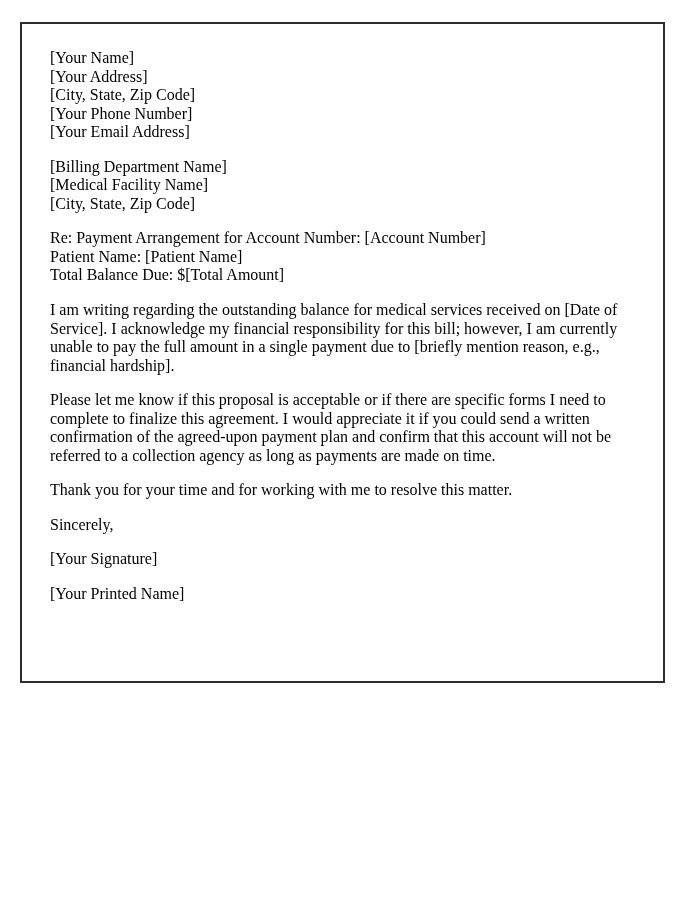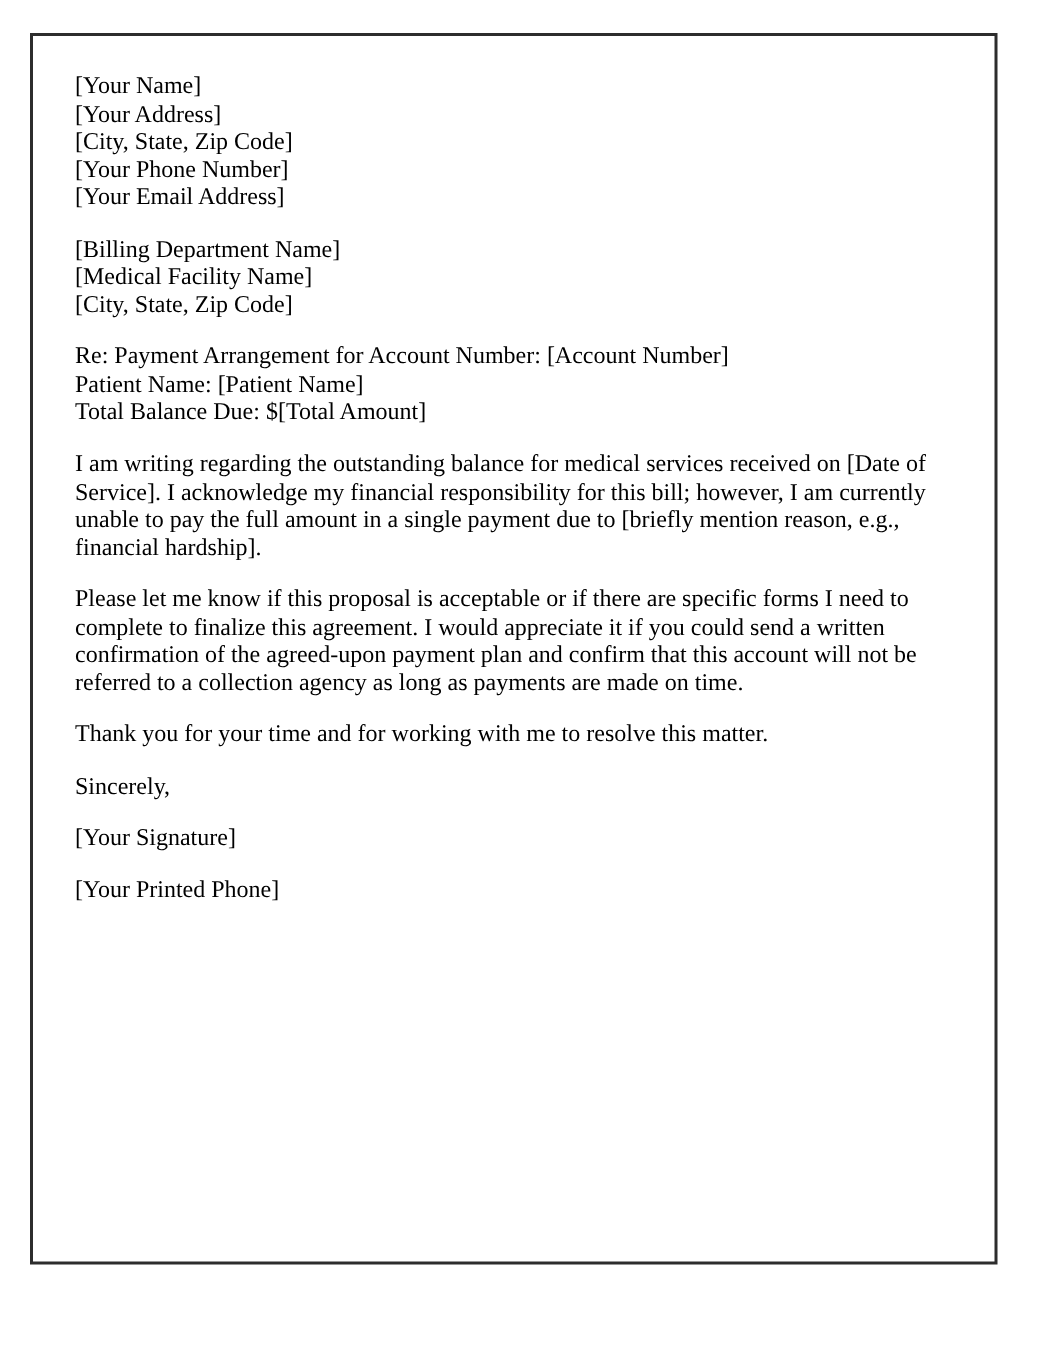--- a/index.html
+++ b/index.html
@@ -12,21 +12,21 @@
     height: 900px;
     position: relative;
     font-family: "Liberation Serif", "DejaVu Serif", serif;
     color: #000000;
   }
   .letter-frame {
     position: absolute;
     left: 20px;
     top: 22px;
     width: 645px;
-    height: 821px;
+    height: 661px;
     box-sizing: border-box;
     border: 2px solid #2d2d2d;
     padding: 25px 28px;
     background: #ffffff;
     font-size: 16px;
     line-height: 1.16;
     overflow: hidden;
   }
   .block {
     margin: 0 0 16px 0;
@@ -69,15 +69,15 @@
 
 
   <p class="block">Please let me know if this proposal is acceptable or if there are specific forms I need to complete to finalize this agreement. I would appreciate it if you could send a written confirmation of the agreed-upon payment plan and confirm that this account will not be referred to a collection agency as long as payments are made on time.</p>
 
   <p class="block">Thank you for your time and for working with me to resolve this matter.</p>
 
   <div class="block">Sincerely,</div>
 
   <div class="block">[Your Signature]</div>
 
-  <div class="block">[Your Printed Phone]</div>
+  <div class="block">[Your Printed Name]</div>
 
 </div>
 
 </body></html>

